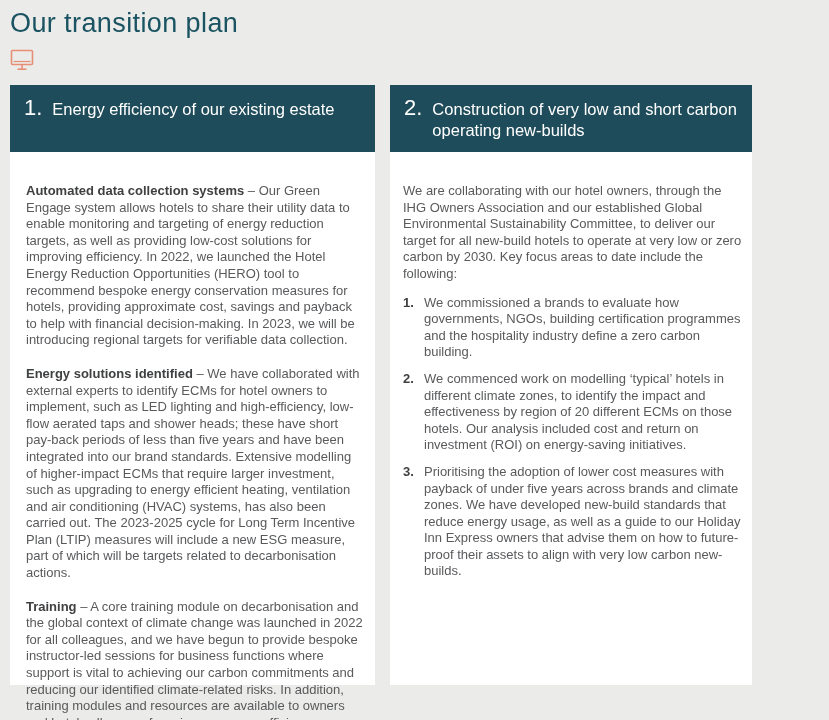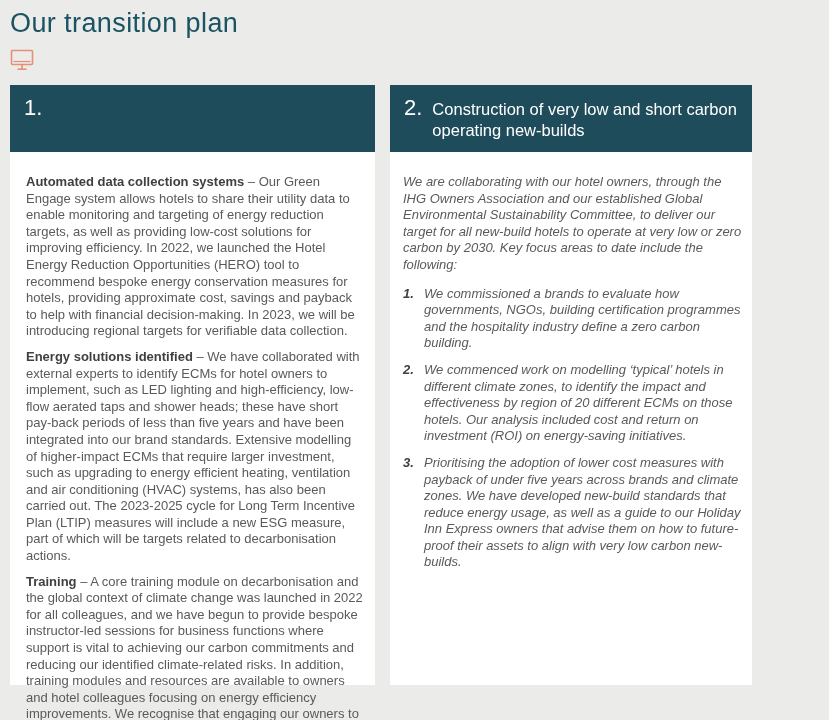--- a/index.html
+++ b/index.html
@@ -68,22 +68,22 @@
     line-height: 21px;
     margin-left: 10px;
   }
 
   .card-body {
     padding: 14px 12px 0 16px;
     font-size: 13px;
     line-height: 16.6px;
     color: #595a5c;
   }
-  .card-right .card-body { padding-left: 13px; padding-right: 4px; font-style: italic; }
-  .para { margin: 8px 0 9px 0; }
+  .card-right .card-body { padding-left: 13px; padding-right: 4px; }
+  .para { margin: 17px 0 9px 0; }
   .para .lead { color: #3f4042; font-weight: 700; }
 
   .num-list { margin-top: 12px; }
   .list-item { display: flex; margin-bottom: 10px; }
   .li-num {
     flex: 0 0 auto;
     width: 21px;
     font-weight: 700;
     color: #3f4042;
   }
@@ -106,20 +106,21 @@
         <line x1="7.5" y1="20.2" x2="16.5" y2="20.2" stroke="#e78e76" stroke-width="1.6"></line>
       </svg>
     </span>
   </div>
 
   <div class="cards">
 
     <section class="card card-left">
       <header class="card-header">
         <span class="card-num">1.</span>
+        <span class="card-heading">Energy efficiency of our existing estate</span>
       </header>
       <div class="card-body">
         <p class="para"><strong class="lead">Automated data collection systems</strong><span> – Our Green Engage system allows hotels to share their utility data to enable monitoring and targeting of energy reduction targets, as well as providing low-cost solutions for improving efficiency. In 2022, we launched the Hotel Energy Reduction Opportunities (HERO) tool to recommend bespoke energy conservation measures for hotels, providing approximate cost, savings and payback to help with financial decision-making. In 2023, we will be introducing regional targets for verifiable data collection.</span></p>
         <p class="para"><strong class="lead">Energy solutions identified</strong><span> – We have collaborated with external experts to identify ECMs for hotel owners to implement, such as LED lighting and high-efficiency, low-flow aerated taps and shower heads; these have short pay-back periods of less than five years and have been integrated into our brand standards. Extensive modelling of higher-impact ECMs that require larger investment, such as upgrading to energy efficient heating, ventilation and air conditioning (HVAC) systems, has also been carried out. The 2023-2025 cycle for Long Term Incentive Plan (LTIP) measures will include a new ESG measure, part of which will be targets related to decarbonisation actions.</span></p>
         <p class="para"><strong class="lead">Training</strong><span> – A core training module on decarbonisation and the global context of climate change was launched in 2022 for all colleagues, and we have begun to provide bespoke instructor-led sessions for business functions where support is vital to achieving our carbon commitments and reducing our identified climate-related risks. In addition, training modules and resources are available to owners and hotel colleagues focusing on energy efficiency improvements. We recognise that engaging our owners to implement our recommendations is crucial to us achieving our SBT.</span></p>
       </div>
     </section>
 
     <section class="card card-right">
       <header class="card-header">

